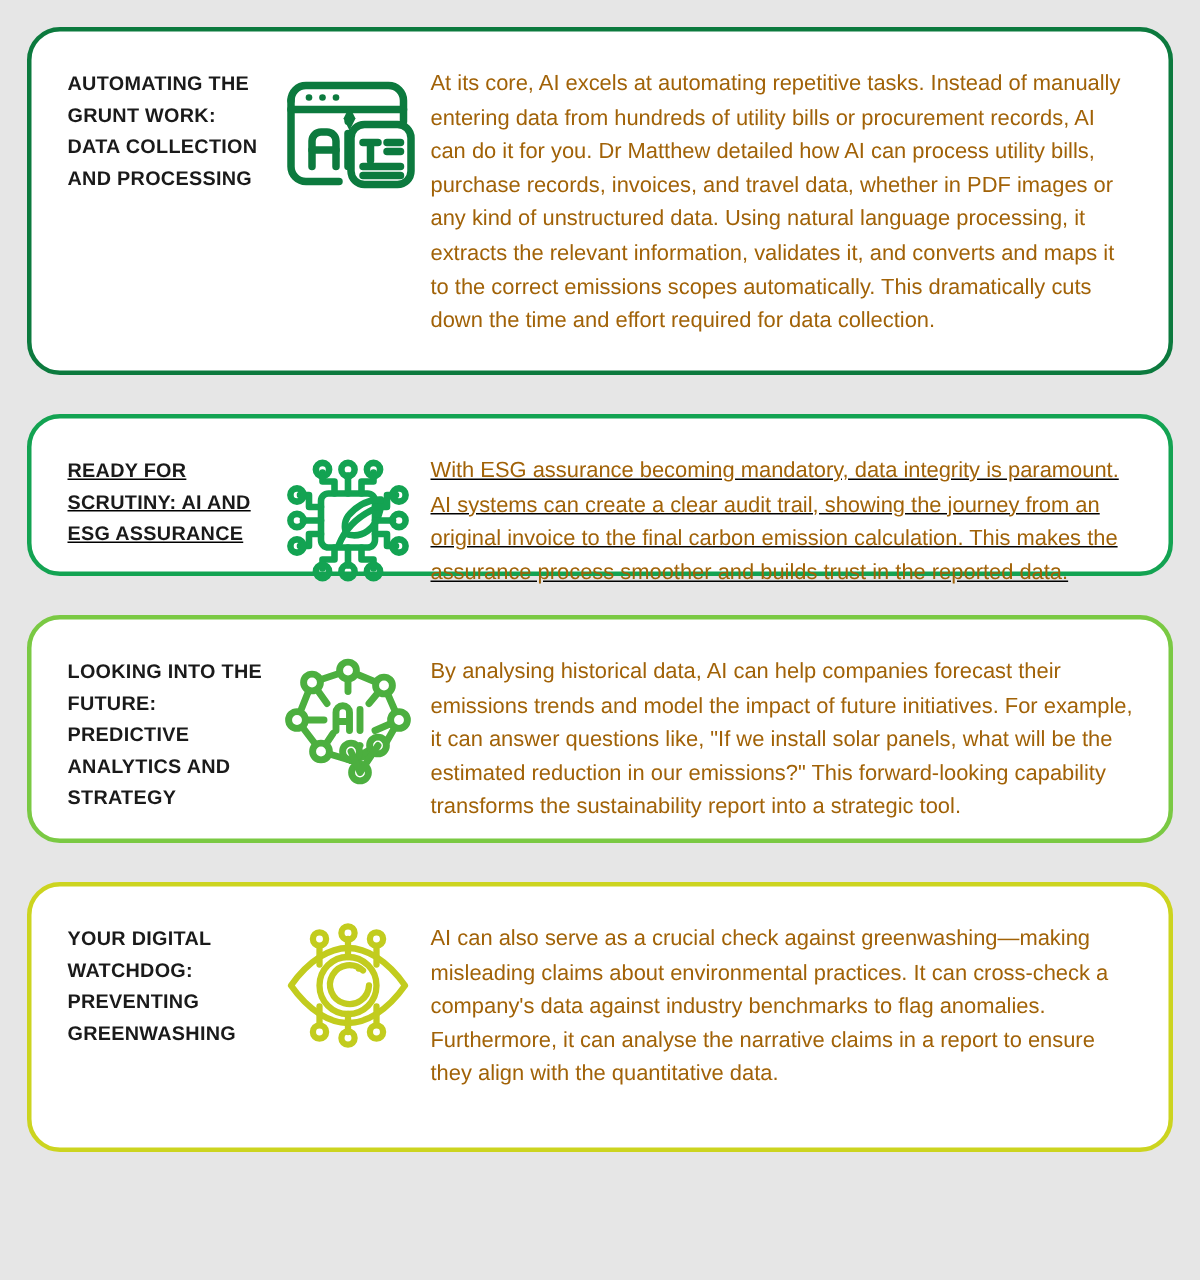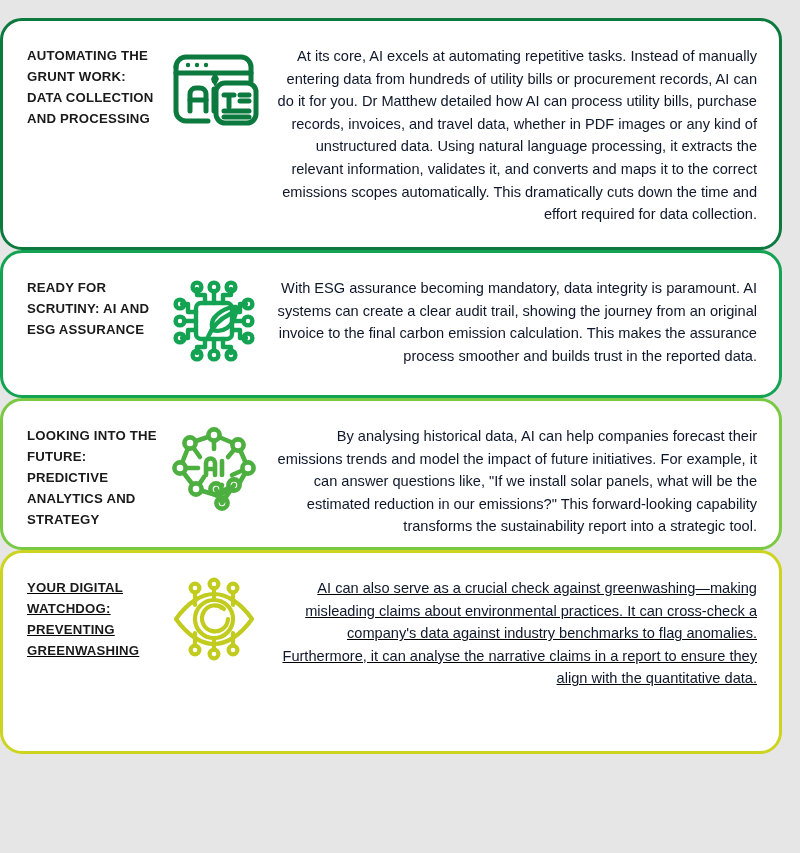--- a/index.html
+++ b/index.html
@@ -11,39 +11,40 @@
     height: 853px;
     background: #e6e6e6;
     font-family: "Liberation Sans", sans-serif;
     overflow: hidden;
   }
   .board {
     position: relative;
     width: 800px;
     height: 853px;
     box-sizing: border-box;
-    padding: 18px 18px 22px 0;
+    padding: 18px 18px 22px 18px;
     display: flex;
     flex-direction: column;
+    gap: 26px;
   }
   .card {
     position: relative;
     box-sizing: border-box;
     background: #ffffff;
     border: 3px solid #0c7a3e;
     border-radius: 22px;
     display: flex;
     flex-direction: row;
     align-items: flex-start;
     padding: 20px 18px 20px 24px;
   }
   .card.c1 { height: 232px; }
-  .card.c2 { height: 148px; }
+  .card.c2 { height: 108px; text-decoration: underline; }
   .card.c3 { height: 152px; }
-  .card.c4 { height: 204px; text-decoration: underline; }
+  .card.c4 { height: 180px; }
 
   .card-heading {
     flex: 0 0 132px;
     width: 132px;
     font-size: 13.2px;
     font-weight: bold;
     line-height: 21px;
     letter-spacing: 0.2px;
     color: #1a1a1a;
     text-transform: uppercase;
@@ -57,24 +58,23 @@
     justify-content: center;
     padding-top: 2px;
   }
   .card-icon svg {
     display: block;
   }
   .card-body {
     flex: 1 1 auto;
     font-size: 14.6px;
     line-height: 22.6px;
-    color: #0f172a;
+    color: #a16207;
     padding-top: 4px;
     padding-right: 4px;
-    text-align: right;
   }
 </style>
 </head>
 <body>
 
 <div class="board">
 
   <div class="card c1" style="border-color:#0c7a3e">
     <div class="card-heading">AUTOMATING THE GRUNT WORK: DATA COLLECTION AND PROCESSING</div>
     <div class="card-icon">

